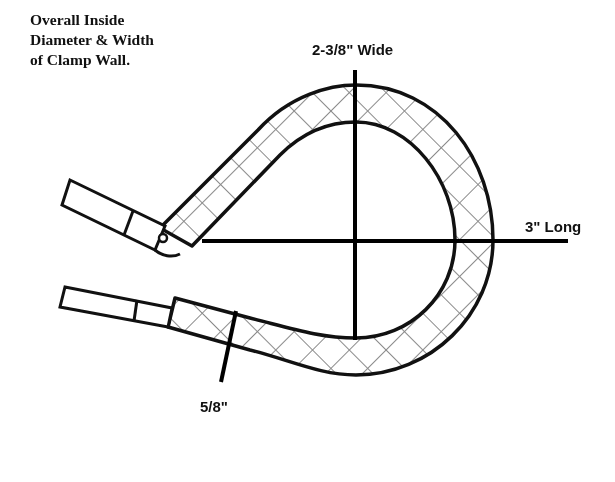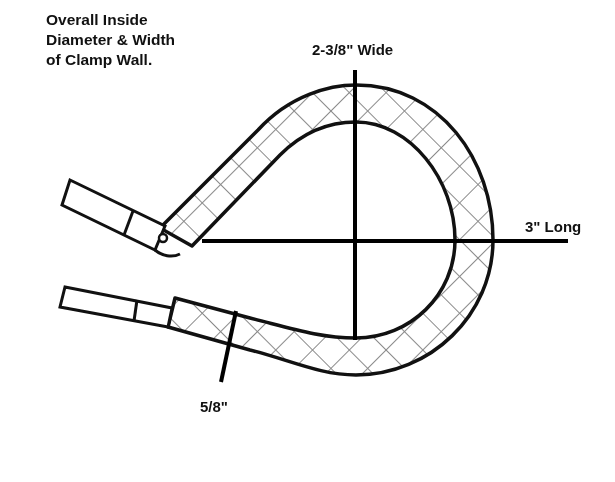--- a/index.html
+++ b/index.html
@@ -1,18 +1,18 @@
 <!DOCTYPE html>
 <html><head>
 <meta charset="utf-8">
 <style>
   html, body { margin: 0; padding: 0; background: #ffffff; }
   body { width: 615px; height: 482px; position: relative; overflow: hidden; font-family: "Liberation Sans", sans-serif; }
   .label { position: absolute; font-weight: bold; color: #111111; font-size: 15px; line-height: 20px; white-space: nowrap; }
-  #title { left: 46px; top: 10px; font-size: 15.5px; line-height: 20px; white-space: pre-line; }
+  #title { left: 30px; top: 10px; font-size: 15.5px; line-height: 20px; white-space: pre-line; font-family: Liberation Serif, serif; }
   #wide { left: 312px; top: 40px; }
   #long { left: 525px; top: 217px; }
   #wall { left: 200px; top: 397px; }
   svg { position: absolute; left: 0; top: 0; }
 </style>
 </head>
 <body>
 
 <div class="label" id="title">Overall Inside
 Diameter &amp; Width

